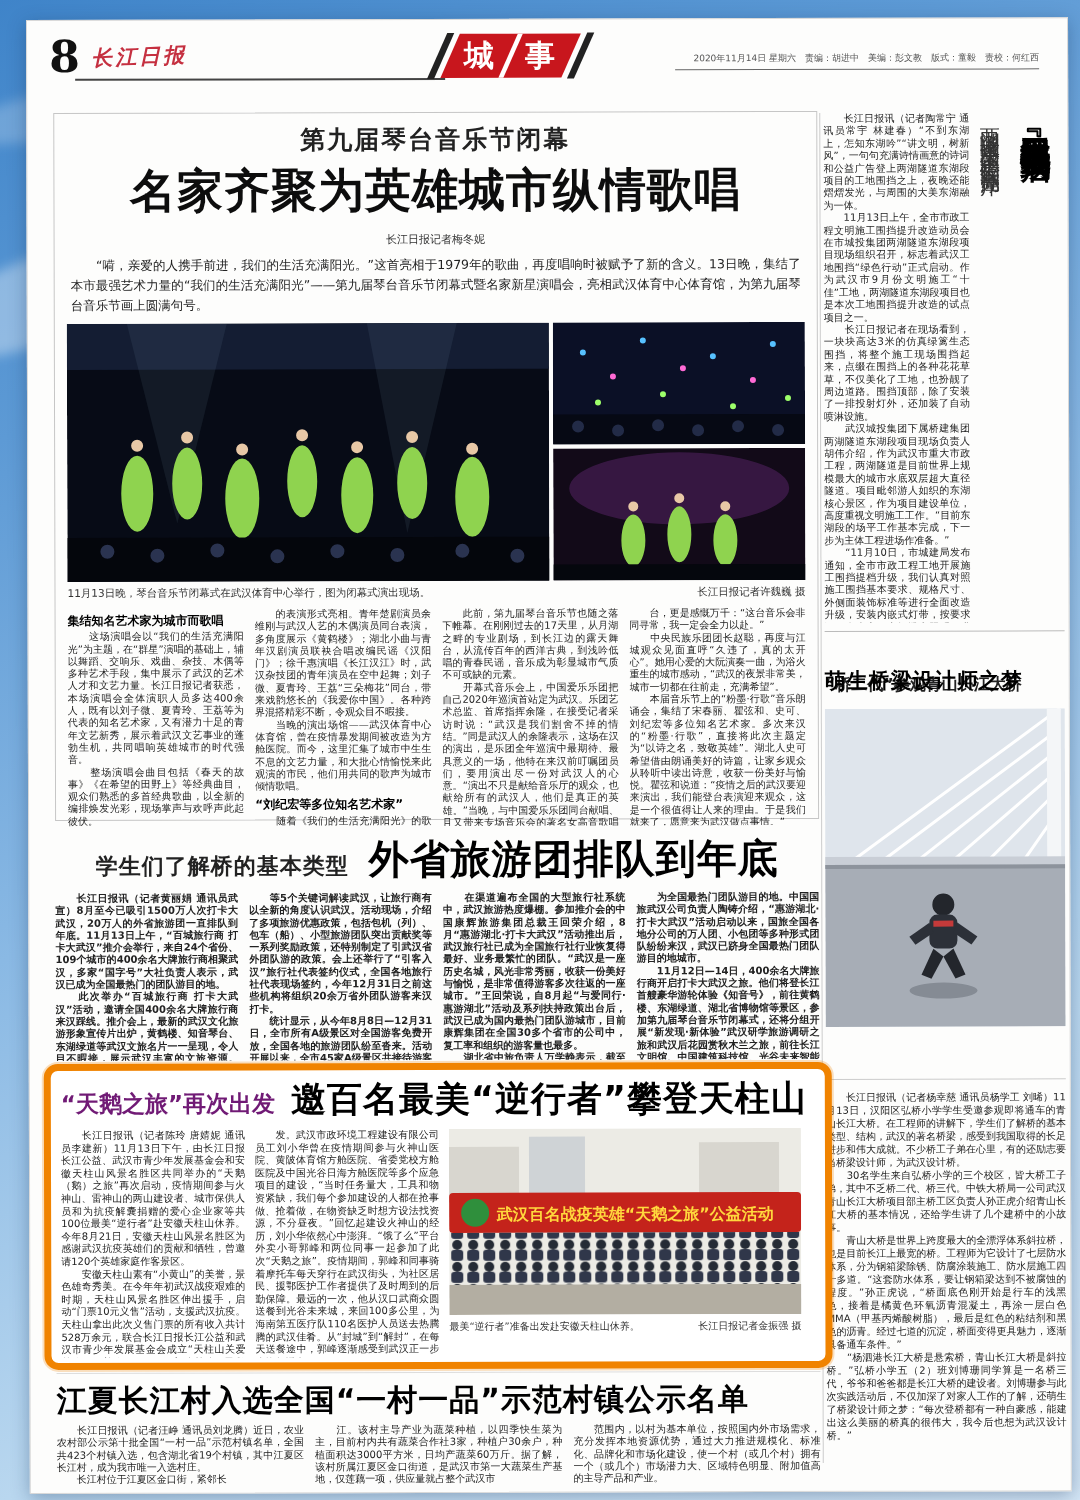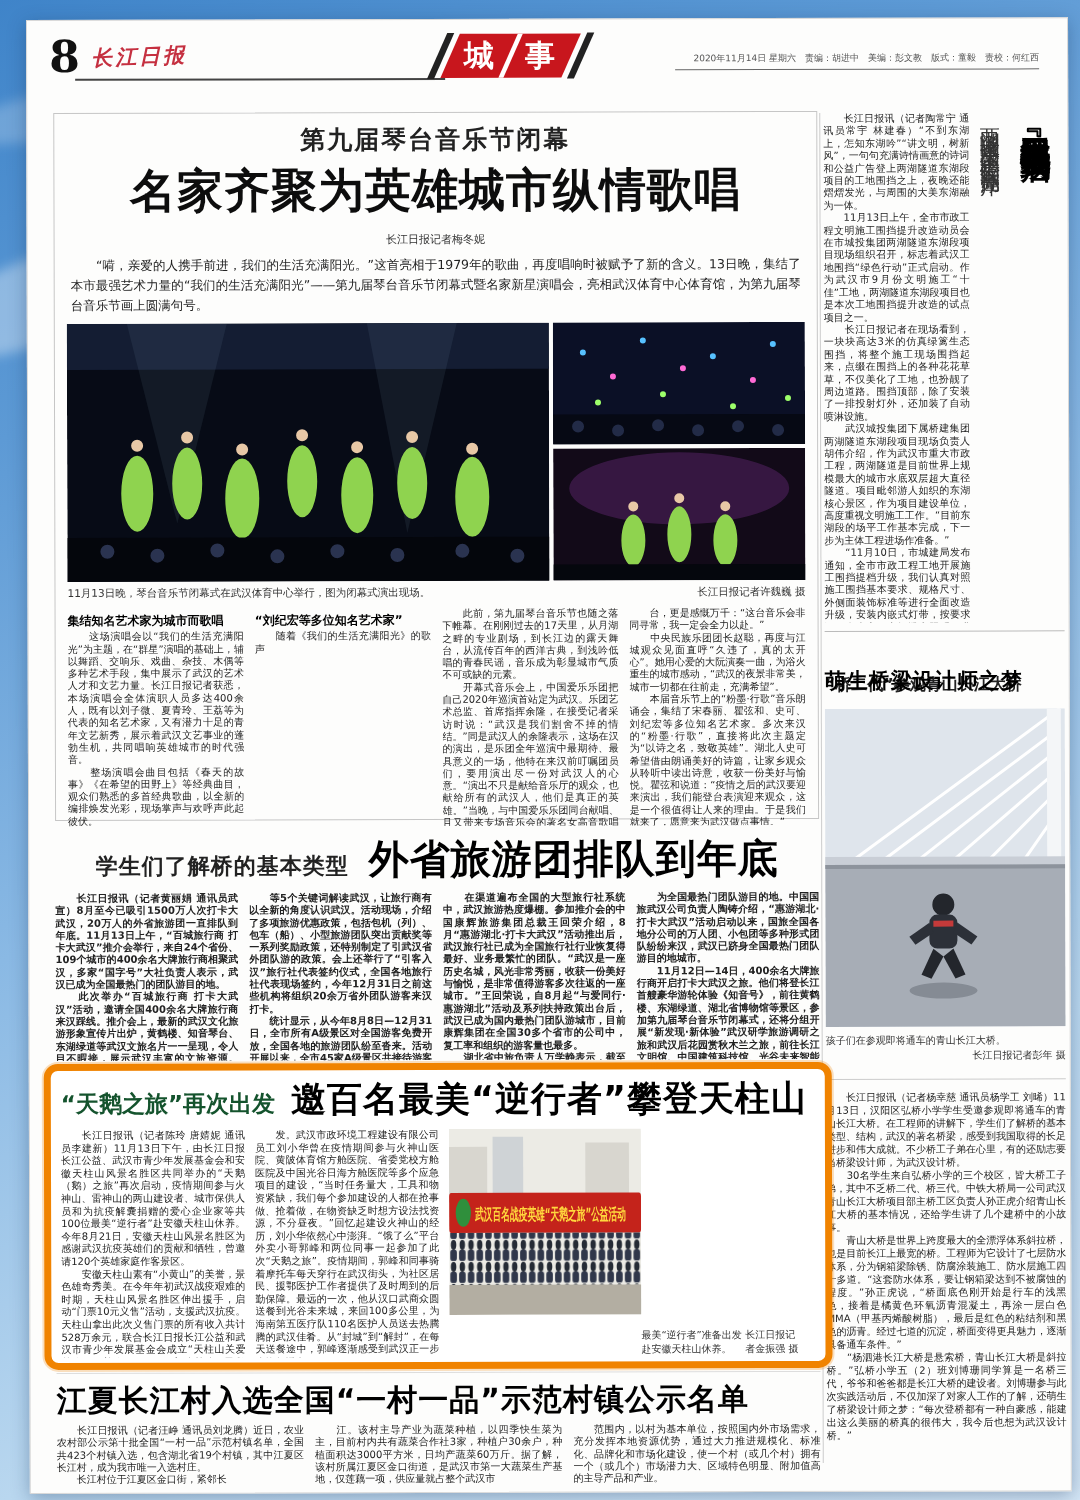--- a/index.html
+++ b/index.html
@@ -63,25 +63,25 @@
   .bridge-body{left:796px;top:1072px;width:240px;height:372px;font-size:10px;line-height:13px;color:#222;overflow:hidden;}
   
   .tour-head-row{left:26px;top:812px;width:764px;display:flex;align-items:baseline;justify-content:center;gap:20px;}
   .tour-kicker{font-size:22px;font-weight:700;color:#222;letter-spacing:1px;}
   .tour-head{font-size:40px;font-weight:900;color:#000;letter-spacing:1px;}
   .tour-cols{left:26px;top:872px;width:764px;height:168px;display:flex;gap:11px;}
   .tour-cols .col{flex:1;font-size:10px;line-height:12.3px;color:#222;overflow:hidden;font-weight:bold;}
   
   .swan-box{left:14px;top:1043px;width:788px;height:306px;border:7px solid #f08300;border-radius:14px;background:#fff;box-sizing:border-box;padding:6px 10px;box-shadow:0 0 0 2px rgba(240,131,0,.25);}
   .swan-head-row{display:flex;align-items:baseline;gap:16px;justify-content:flex-start;}
-  .swan-kicker{font-size:23px;font-weight:700;color:#14532d;white-space:nowrap;}
+  .swan-kicker{font-size:23px;font-weight:700;color:#701a75;white-space:nowrap;}
   .swan-head{font-size:35px;font-weight:900;color:#000;letter-spacing:1px;white-space:nowrap;}
   .swan-content{display:flex;gap:10px;margin-top:6px;height:228px;}
   .swan-col{width:184px;font-size:10px;line-height:12.6px;color:#222;overflow:hidden;}
-  .swan-photo-wrap{width:352px;display:flex;flex-direction:row;}
+  .swan-photo-wrap{width:352px;display:flex;flex-direction:column;}
   .swan-photo-wrap svg{display:block;width:352px;height:186px;}
   .swan-cap-row{display:flex;justify-content:space-between;font-size:10px;color:#333;margin-top:5px;align-items:flex-end;}
   
   .vil-div{left:26px;top:1352px;width:764px;height:1px;background:#ddd;}
   .vil-head{left:26px;top:1360px;width:764px;font-size:30px;font-weight:900;color:#000;letter-spacing:1px;}
   .vil-cols{left:26px;top:1404px;width:764px;height:62px;display:flex;gap:11px;}
   .vil-cols .col{flex:1;font-size:10px;line-height:12.3px;color:#222;overflow:hidden;}
 </style>
 </head>
 <body>
@@ -204,20 +204,22 @@
       <span>11月13日晚，琴台音乐节闭幕式在武汉体育中心举行，图为闭幕式演出现场。</span>
       <span>长江日报记者许魏巍 摄</span>
     </div>
     <div class="cols4">
       <div class="col just">
         <div class="subhead">集结知名艺术家为城市而歌唱</div>
         <div class="prewrap just">　　这场演唱会以“我们的生活充满阳光”为主题，在“群星”演唱的基础上，辅以舞蹈、交响乐、戏曲、杂技、木偶等多种艺术手段，集中展示了武汉的艺术人才和文艺力量。长江日报记者获悉，本场演唱会全体演职人员多达400余人，既有以刘子微、夏青玲、王荔等为代表的知名艺术家，又有潜力十足的青年文艺新秀，展示着武汉文艺事业的蓬勃生机，共同唱响英雄城市的时代强音。
 　　整场演唱会曲目包括《春天的故事》《在希望的田野上》等经典曲目，观众们熟悉的多首经典歌曲，以全新的编排焕发光彩，现场掌声与欢呼声此起彼伏。</div>
       </div>
       <div class="col just">
+        <div class="prewrap just">　　的表演形式亮相。青年楚剧演员余维刚与武汉人艺的木偶演员同台表演，多角度展示《黄鹤楼》；湖北小曲与青年汉剧演员联袂合唱改编民谣《汉阳门》；徐千惠演唱《长江汉江》时，武汉杂技团的青年演员在空中起舞；刘子微、夏青玲、王荔“三朵梅花”同台，带来戏韵悠长的《我爱你中国》。各种跨界混搭精彩不断，令观众目不暇接。
+　　当晚的演出场馆——武汉体育中心体育馆，曾在疫情暴发期间被改造为方舱医院。而今，这里汇集了城市中生生不息的文艺力量，和大批心情愉悦来此观演的市民，他们用共同的歌声为城市倾情歌唱。</div>
         <div class="subhead">“刘纪宏等多位知名艺术家”</div>
         <div class="prewrap just">　　随着《我们的生活充满阳光》的歌声</div>
       </div>
       <div class="col prewrap just">　　此前，第九届琴台音乐节也随之落下帷幕。在刚刚过去的17天里，从月湖之畔的专业剧场，到长江边的露天舞台，从流传百年的西洋古典，到浅吟低唱的青春民谣，音乐成为彰显城市气质不可或缺的元素。
 　　开幕式音乐会上，中国爱乐乐团把自己2020年巡演首站定为武汉。乐团艺术总监、首席指挥余隆，在接受记者采访时说：“武汉是我们割舍不掉的情结。”同是武汉人的余隆表示，这场在汉的演出，是乐团全年巡演中最期待、最具意义的一场，他特在来汉前叮嘱团员们，要用演出尽一份对武汉人的心意。“演出不只是献给音乐厅的观众，也献给所有的武汉人，他们是真正的英雄。”当晚，与中国爱乐乐团同台献唱、且又带来专场音乐会的著名女高音歌唱家张立萍，身为武汉人登</div>
       <div class="col prewrap just">　　台，更是感慨万千：“这台音乐会非同寻常，我一定会全力以赴。”
 　　中央民族乐团团长赵聪，再度与江城观众见面直呼“久违了，真的太开心”。她用心爱的大阮演奏一曲，为浴火重生的城市感动，“武汉的夜景非常美，城市一切都在往前走，充满希望”。
 　　本届音乐节上的“粉墨·行歌”音乐朗诵会，集结了宋春丽、瞿弦和、史可、刘纪宏等多位知名艺术家。多次来汉的“粉墨·行歌”，直接将此次主题定为“以诗之名，致敬英雄”。湖北人史可希望借由朗诵美好的诗篇，让家乡观众从聆听中读出诗意，收获一份美好与愉悦。瞿弦和说道：“疫情之后的武汉要迎来演出，我们能登台表演迎来观众，这是一个很值得让人来的理由。于是我们就来了，愿意来为武汉做点事情。”</div>
     </div>
   </div>
@@ -258,24 +260,20 @@
         <circle cx="118" cy="196" r="11" fill="#23262c"></circle>
         <rect x="104" y="206" width="28" height="34" rx="8" fill="#2c3038"></rect>
         <rect x="108" y="212" width="20" height="6" fill="#c43a3a"></rect>
         <path d="M104 214 L84 228 L90 236 L108 224 Z" fill="#2c3038"></path>
         <path d="M132 214 L152 228 L146 236 L128 224 Z" fill="#2c3038"></path>
         <path d="M108 240 L96 266 L106 270 L118 248 Z" fill="#23262c"></path>
         <path d="M128 240 L140 266 L130 270 L118 248 Z" fill="#23262c"></path>
       </g>
     </svg>
   </div>
-  <div class="abs bridge-cap">
-    <div>孩子们在参观即将通车的青山长江大桥。</div>
-    <div class="bridge-credit">长江日报记者彭年 摄</div>
-  </div>
   <div class="abs sdiv2"></div>
   <div class="abs bridge-body prewrap just">　　长江日报讯（记者杨幸慈 通讯员杨学工 刘晞）11月13日，汉阳区弘桥小学学生受邀参观即将通车的青山长江大桥。在工程师的讲解下，学生们了解桥的基本类型、结构，武汉的著名桥梁，感受到我国取得的长足进步和伟大成就。不少桥工子弟在心里，有的还励志要当桥梁设计师，为武汉设计桥。
 　　30名学生来自弘桥小学的三个校区，皆大桥工子弟，其中不乏桥二代、桥三代。中铁大桥局一公司武汉青山长江大桥项目部主桥工区负责人孙正虎介绍青山长江大桥的基本情况，还给学生讲了几个建桥中的小故事。
 　　青山大桥是世界上跨度最大的全漂浮体系斜拉桥，也是目前长江上最宽的桥。工程师为它设计了七层防水体系，分为钢箱梁除锈、防腐涂装施工、防水层施工四十多道。“这套防水体系，要让钢箱梁达到不被腐蚀的程度。”孙正虎说，“桥面底色刚开始是行车的浅黑色，接着是橘黄色环氧沥青混凝土，再涂一层白色MMA（甲基丙烯酸树脂），最后是红色的粘结剂和黑色的沥青。经过七道的沉淀，桥面变得更具魅力，逐渐具备通车条件。”
 　　“杨泗港长江大桥是悬索桥，青山长江大桥是斜拉桥。”弘桥小学五（2）班刘博珊同学算是一名桥三代，爷爷和爸爸都是长江大桥的建设者。刘博珊参与此次实践活动后，不仅加深了对家人工作的了解，还萌生了桥梁设计师之梦：“每次登桥都有一种自豪感，能建出这么美丽的桥真的很伟大，我今后也想为武汉设计桥。”</div>
 
   <div class="abs tour-head-row">
     <span class="tour-kicker">学生们了解桥的基本类型</span>
     <span class="tour-head">外省旅游团排队到年底</span>
   </div>

